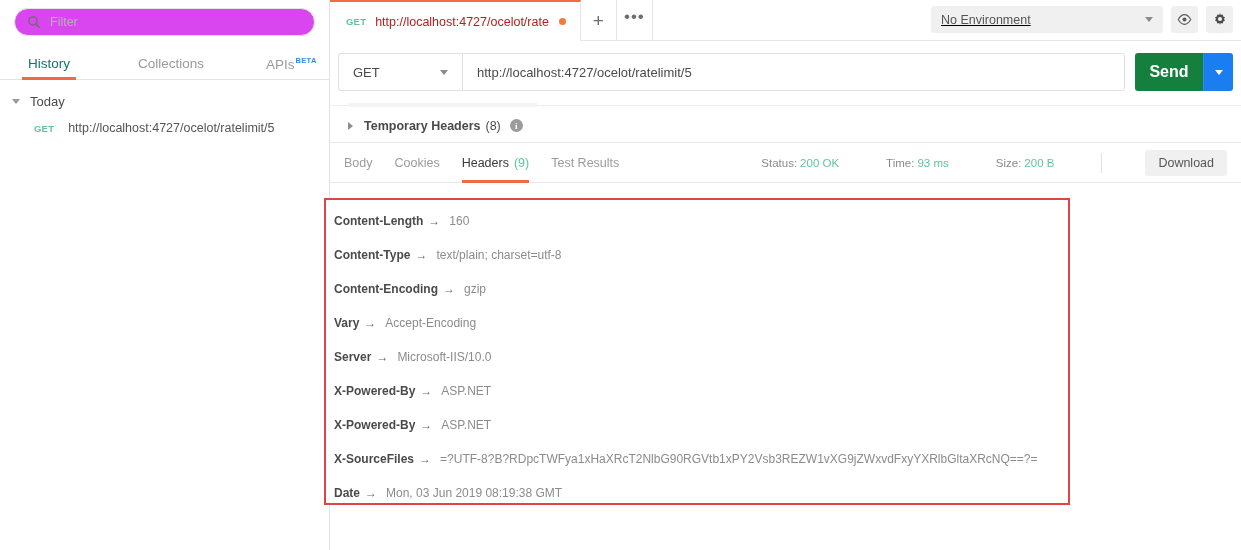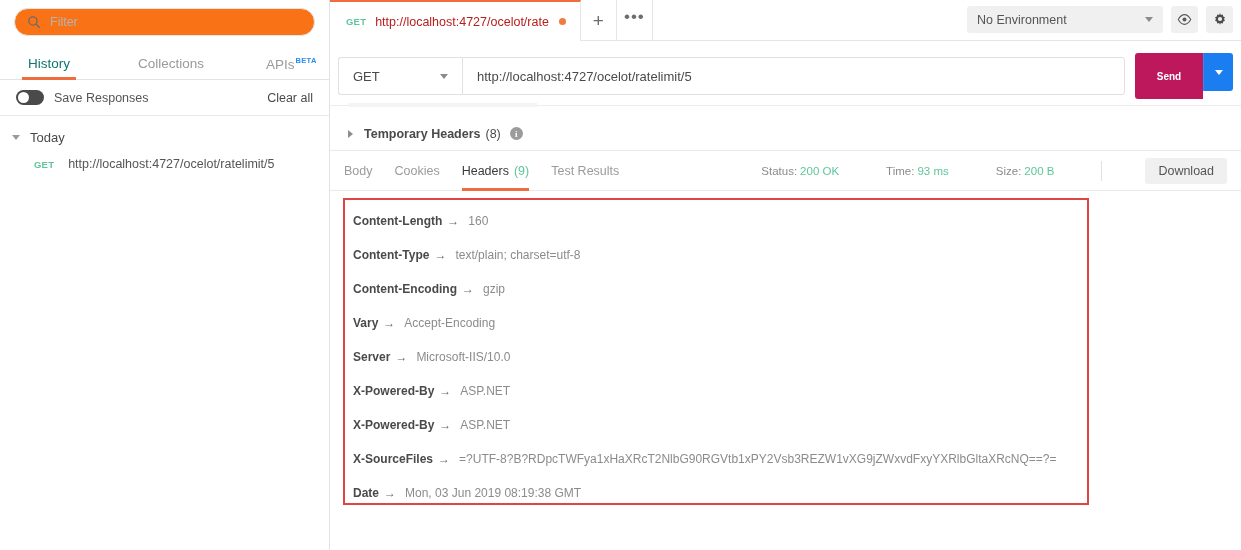--- a/index.html
+++ b/index.html
@@ -15,21 +15,21 @@
   .sidebar {
     width: 330px; height: 550px;
     background: #ffffff;
     border-right: 1px solid #e3e3e3;
     position: relative;
     flex: 0 0 330px;
   }
   .filter-wrap { padding: 8px 14px 6px 14px; }
   .filter-box {
     height: 28px; border: 1px solid #e6e6e6; border-radius: 14px;
-    display: flex; align-items: center; padding: 0 12px; background: #f97316;
+    display: flex; align-items: center; padding: 0 12px; background: #d946ef;
   }
   .filter-box .sicon { width: 14px; height: 14px; flex: 0 0 14px; margin-right: 9px; }
   .filter-box input {
     border: 0; outline: 0; font-size: 12.5px; color: #333;
     font-family: "Liberation Sans", sans-serif; width: 100%; background: transparent;
   }
   .filter-box input::placeholder { color: #b3b3b3; }
 
   .tabs-row {
     display: flex; align-items: flex-end; height: 34px;
@@ -97,22 +97,22 @@
 
   .plus-tab, .dots-tab {
     height: 41px; width: 36px; border-right: 1px solid #e6e6e6;
     display: flex; align-items: center; justify-content: center; cursor: pointer;
   }
   .plus-tab { font-size: 19px; color: #6d6d6d; font-weight: 300; }
   .dots-tab { font-size: 17px; color: #6d6d6d; letter-spacing: 1px; padding-bottom: 8px; }
 
   .env-area { margin-left: auto; display: flex; align-items: center; padding: 6px 8px 0 0; }
   .env-select {
-    width: 196px; height: 27px; background: #f0f0f0; border-radius: 3px;
-    display: flex; align-items: center; padding: 0 10px; cursor: pointer;
+    width: 232px; height: 27px; background: #f0f0f0; border-radius: 3px;
+    display: flex; align-items: center; padding: 0 10px; cursor: pointer; text-decoration: underline;
   }
   .env-select .lbl { font-size: 12.5px; color: #555; }
   .env-select .cd {
     margin-left: auto; width: 0; height: 0;
     border-left: 4.5px solid transparent; border-right: 4.5px solid transparent;
     border-top: 5px solid #8b8b8b;
   }
   .icon-btn {
     width: 27px; height: 27px; background: #f0f0f0; border-radius: 3px; margin-left: 8px;
     display: flex; align-items: center; justify-content: center; cursor: pointer;
@@ -129,22 +129,22 @@
     border-left: 4.5px solid transparent; border-right: 4.5px solid transparent;
     border-top: 5px solid #8b8b8b;
   }
   .url-input {
     flex: 1; height: 38px; border: 1px solid #e0e0e0; border-radius: 0 3px 3px 0;
     padding: 0 14px; font-size: 13px; color: #4a4a4a; outline: 0;
     font-family: "Liberation Sans", sans-serif;
   }
   .send-group { display: flex; margin-left: 10px; }
   .send-btn {
-    height: 46px; width: 68px; background: #be185d; color: #fff;
-    font-size: 10px; font-weight: bold; border: 0; border-radius: 3px 0 0 3px;
+    height: 38px; width: 68px; background: #15803d; color: #fff;
+    font-size: 16px; font-weight: bold; border: 0; border-radius: 3px 0 0 3px;
     cursor: pointer; font-family: "Liberation Sans", sans-serif;
   }
   .send-caret {
     height: 38px; width: 30px; background: #1a7ef0; border-radius: 0 3px 3px 0;
     display: flex; align-items: center; justify-content: center; cursor: pointer;
     border-left: 1px solid #2e8bf2;
   }
   .send-caret i {
     width: 0; height: 0; border-left: 4.5px solid transparent;
     border-right: 4.5px solid transparent; border-top: 5px solid #fff; display:block;
@@ -208,21 +208,21 @@
   .meta-item b { color: #5fc69b; font-weight: normal; margin-left: 3px; }
   .meta-div { width: 1px; height: 20px; background: #e0e0e0; margin-left: 20px; }
   .download-btn {
     margin-left: 16px; background: #f0f0f0; border: 0; border-radius: 3px;
     height: 26px; padding: 0 13px; font-size: 12.5px; color: #555;
     cursor: pointer; font-family: "Liberation Sans", sans-serif;
   }
 
   
   .headers-panel {
-    position: absolute; left: 343px; top: 198px; width: 746px; height: 307px;
+    position: absolute; left: 324px; top: 198px; width: 746px; height: 307px;
     border: 2px solid #e04546; background: #fff;
   }
   .hrow { display: flex; align-items: center; padding: 0 0 0 8px; height: 34px; }
   .hkey { font-size: 12px; color: #4a4a4a; font-weight: bold; white-space: nowrap; }
   .harrow { font-size: 12px; color: #6a6a6a; margin: 0 9px 0 5px; }
   .hval { font-size: 12px; color: #8b8b8b; white-space: nowrap; overflow: hidden; }
 
   svg { display: block; }
 </style>
 </head>
@@ -249,27 +249,20 @@
         <span>History</span>
       </div>
       <div class="side-tab st-2">
         <span>Collections</span>
       </div>
       <div class="side-tab st-3">
         <span>APIs</span><span class="beta-badge">BETA</span>
       </div>
     </div>
 
-    <div class="saveresp-row">
-      <div class="toggle">
-        <div class="knob"></div>
-      </div>
-      <div class="saveresp-label">Save Responses</div>
-      <div class="clearall">Clear all</div>
-    </div>
 
     <div class="today-row">
       <span class="caret-down"></span>
       <span class="today-label">Today</span>
     </div>
 
     <div class="hist-item">
       <span class="hist-method">GET</span>
       <span class="hist-url">http://localhost:4727/ocelot/ratelimit/5</span>
     </div>

